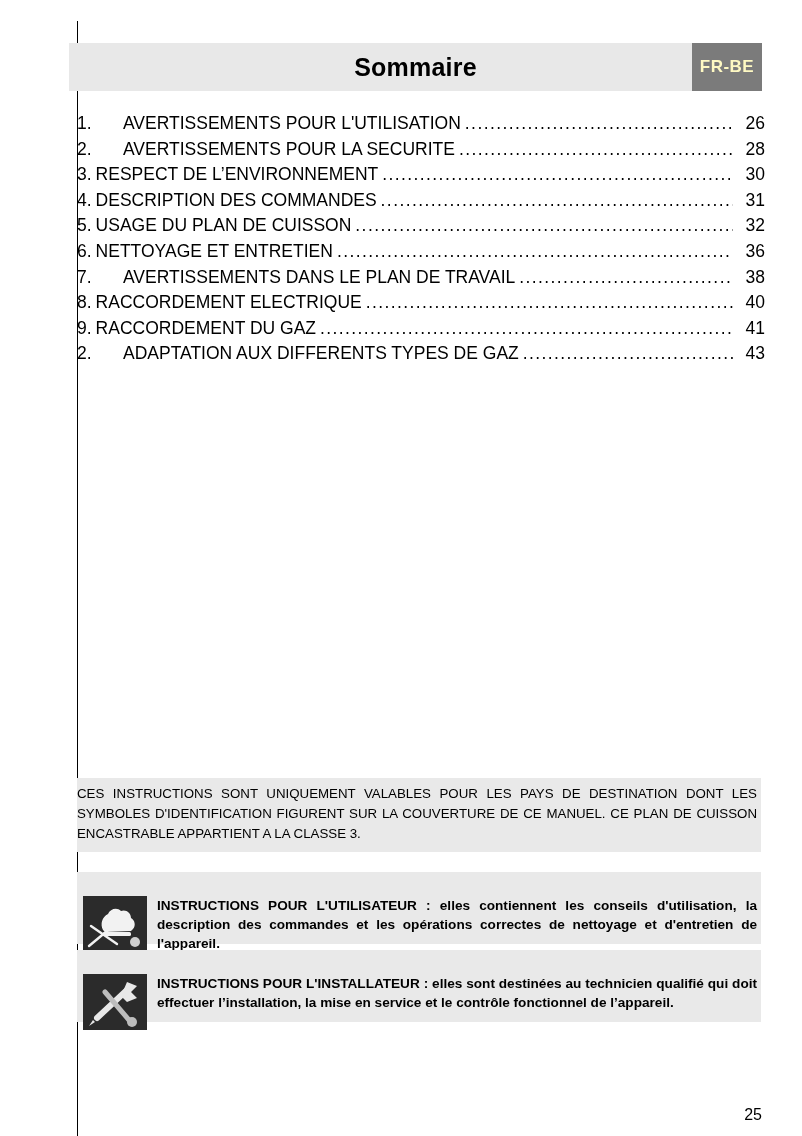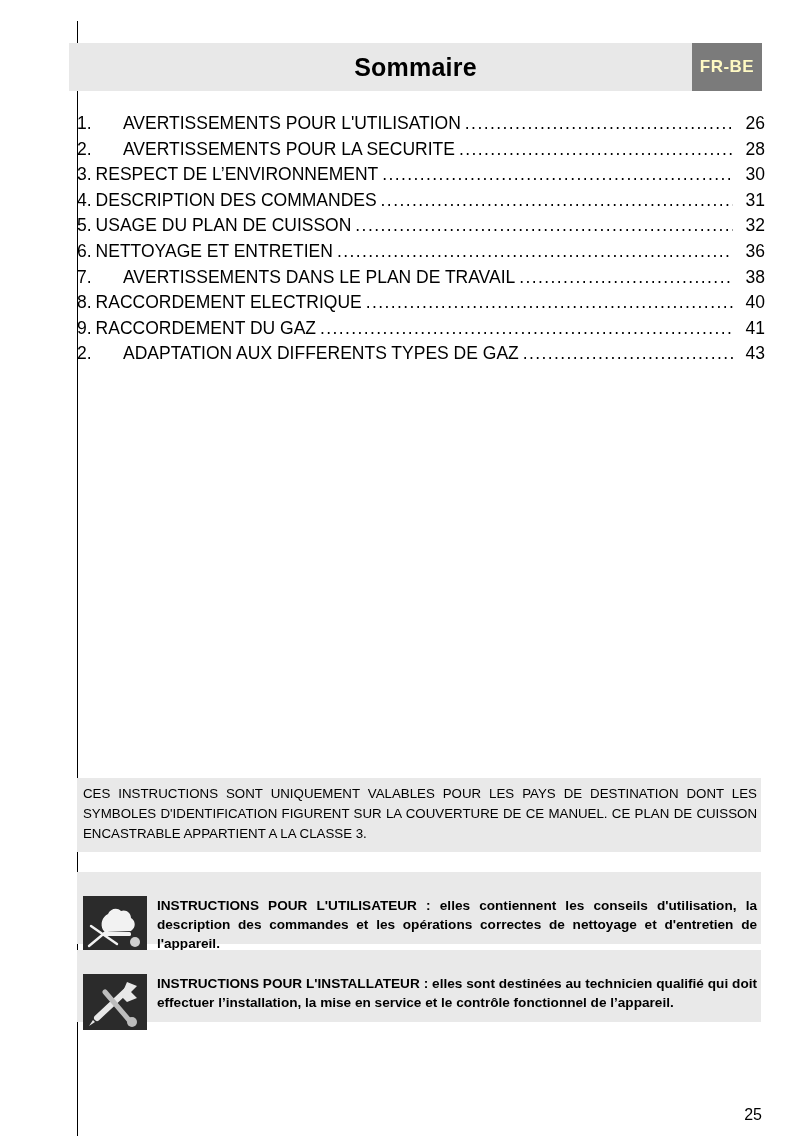--- a/index.html
+++ b/index.html
@@ -104,21 +104,21 @@
     text-align: right;
     min-width: 26px;
   }
 
   .notice {
     position: absolute;
     left: 77px;
     top: 757px;
     width: 684px;
     background: #e9e9e9;
-    padding: 6px 4px 8px 6px;
+    padding: 6px 4px 8px 0;
     box-sizing: border-box;
     font-size: 13.3px;
     line-height: 20px;
     text-align: justify;
   }
 
   .inst-block {
     position: absolute;
     left: 77px;
     width: 684px;

